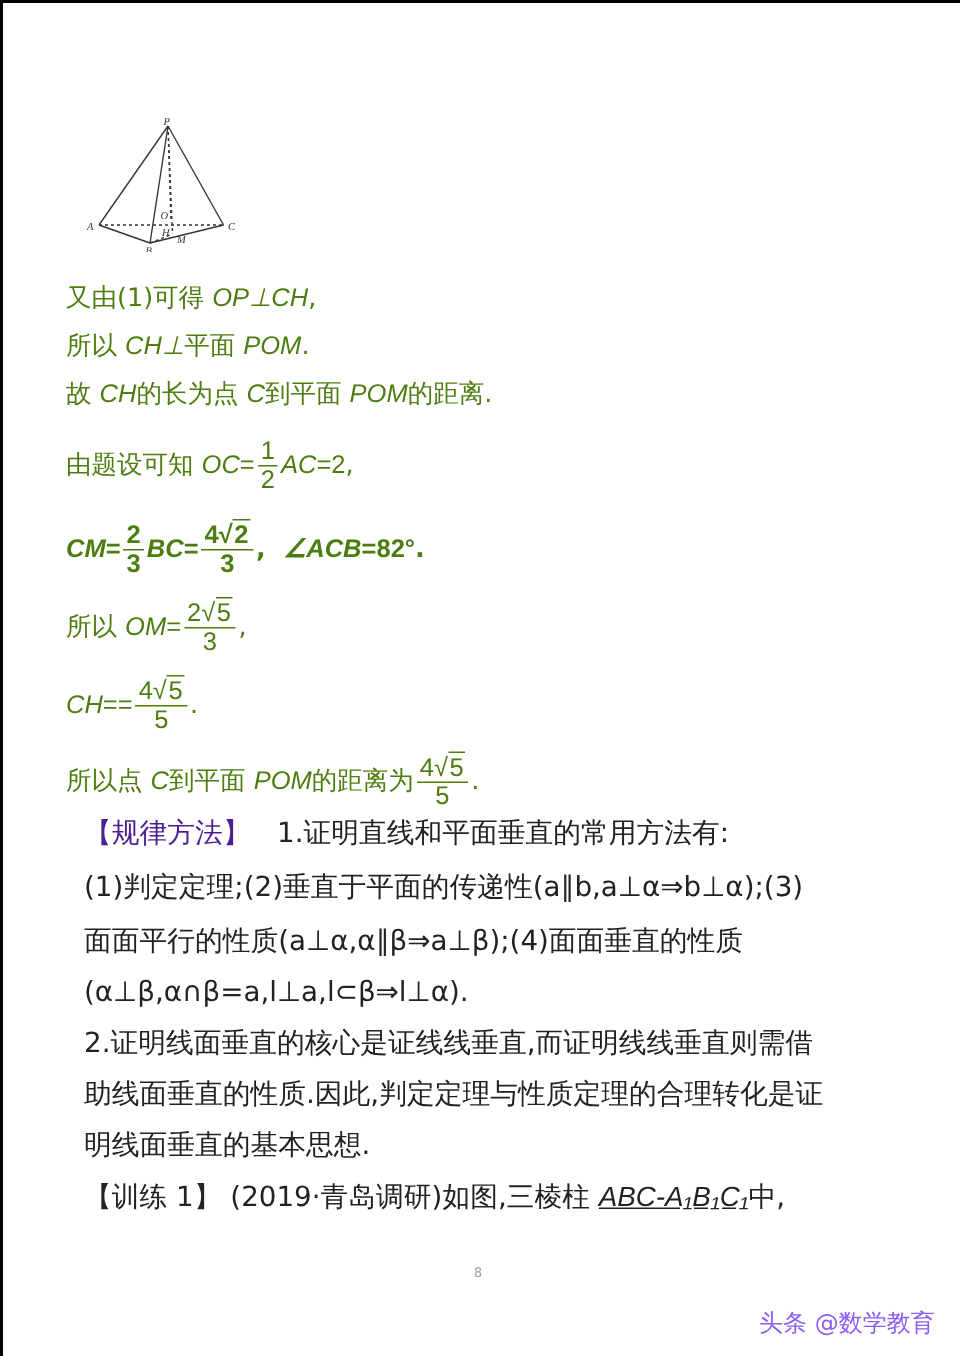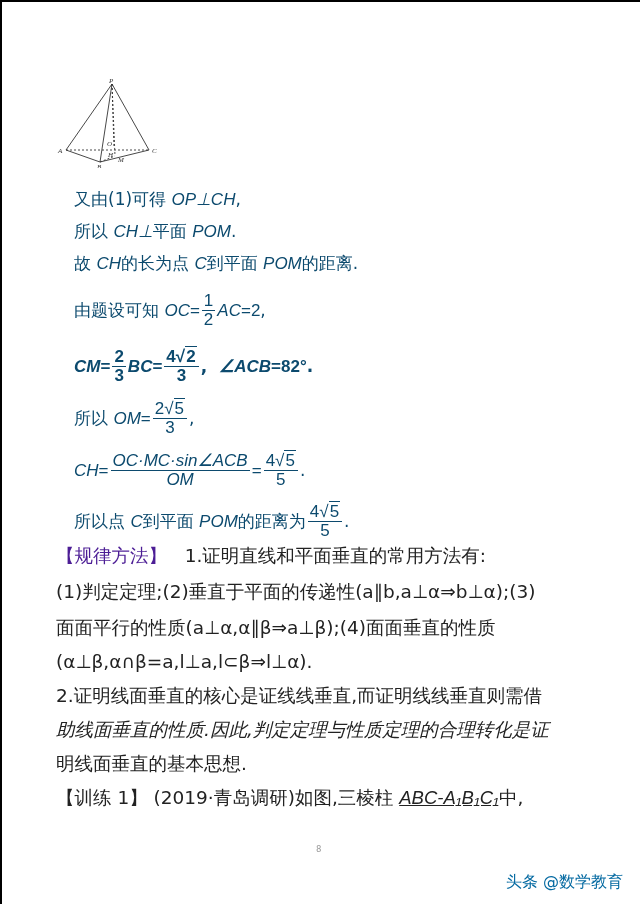--- a/index.html
+++ b/index.html
@@ -3,34 +3,34 @@
 <meta charset="utf-8">
 <style>
   html, body { margin:0; padding:0; }
   body {
     width:640px; height:904px; overflow:hidden; background:#ffffff;
     font-family:"DejaVu Sans", sans-serif; position:relative;
   }
   .frame-top { position:absolute; left:0; top:0; width:640px; height:2px; background:#000; }
   .frame-left { position:absolute; left:0; top:0; width:2px; height:904px; background:#000; }
   .diagram { position:absolute; left:56px; top:76px; width:110px; height:92px; }
-  .line { position:absolute; left:74px; white-space:nowrap; font-size:17px; color:#0c4a6e; line-height:22px; }
+  .line { position:absolute; left:44px; white-space:nowrap; font-size:17px; color:#4d7c0f; line-height:22px; }
   .line .m { font-family:"Liberation Sans", sans-serif; font-style:italic; }
   .line .up { font-family:"Liberation Sans", sans-serif; font-style:normal; }
   .frac { display:inline-flex; flex-direction:column; align-items:center; vertical-align:middle; margin:0 2px; line-height:18px; }
   .frac .num { border-bottom:1.4px solid currentColor; padding:0 2px; font-family:"Liberation Sans", sans-serif; }
   .frac .den { padding:0 2px; font-family:"Liberation Sans", sans-serif; }
   .frac .num.m, .frac .den.m { font-style:italic; }
   .sqrt { display:inline-block; }
   .sqrt .rad { border-top:1.3px solid currentColor; padding:0 1px; }
   .black { position:absolute; left:56px; white-space:nowrap; font-size:18.5px; color:#222; line-height:24px; font-family:"DejaVu Sans", sans-serif; }
   .blue { color:#4c1d95; font-family:"DejaVu Serif", serif; }
   .ital { font-family:"Liberation Sans", sans-serif; font-style:italic;text-decoration:underline; }
   .pagenum { position:absolute; left:316px; top:844px; font-size:9px; color:#999; font-family:"DejaVu Sans Mono", monospace; }
-  .watermark { position:absolute; left:506px; top:872px; font-size:16px; color:#0369a1; text-shadow:0 0 2px #fff, 0 0 1px #fff; white-space:nowrap; }
+  .watermark { position:absolute; left:506px; top:872px; font-size:16px; color:#8b5cf6; text-shadow:0 0 2px #fff, 0 0 1px #fff; white-space:nowrap; }
 </style>
 </head>
 <body>
 
 <div class="frame-top"></div>
 <div class="frame-left"></div>
 
 <svg class="diagram" viewBox="0 0 110 92">
   <g stroke="#333" stroke-width="0.9" fill="none">
     <line x1="56" y1="8" x2="10" y2="74"></line>
@@ -84,44 +84,41 @@
 </div>
 
 <div class="line" style="top:400px;">
   <span>所以 </span><span class="m">OM</span><span class="up">=</span><span class="frac">
       <span class="num"><span>2</span><span class="sqrt">√<span class="rad">5</span></span></span>
       <span class="den">3</span>
     </span><span>,</span>
 </div>
 
 <div class="line" style="top:452px;">
-  <span class="m">CH</span><span class="up">=</span><span class="frac">
-      <span class="num m">OC·MC·sin∠ACB</span>
-      <span class="den m">OM</span>
-    </span><span class="up">=</span><span class="frac">
+  <span class="m">CH</span><span class="up">=</span><span class="up">=</span><span class="frac">
       <span class="num"><span>4</span><span class="sqrt">√<span class="rad">5</span></span></span>
       <span class="den">5</span>
     </span><span>.</span>
 </div>
 
 <div class="line" style="top:503px;">
   <span>所以点 </span><span class="m">C</span><span>到平面 </span><span class="m">POM</span><span>的距离为</span><span class="frac">
       <span class="num"><span>4</span><span class="sqrt">√<span class="rad">5</span></span></span>
       <span class="den">5</span>
     </span><span>.</span>
 </div>
 
 <div class="black" style="top:544px;">
   <span class="blue">【规律方法】</span>&nbsp;&nbsp;&nbsp;<span>1.证明直线和平面垂直的常用方法有:</span>
 </div>
 <div class="black" style="top:580px;">(1)判定定理;(2)垂直于平面的传递性(a∥b,a⊥α⇒b⊥α);(3)</div>
 <div class="black" style="top:616px;">面面平行的性质(a⊥α,α∥β⇒a⊥β);(4)面面垂直的性质</div>
 <div class="black" style="top:650px;">(α⊥β,α∩β=a,l⊥a,l⊂β⇒l⊥α).</div>
 <div class="black" style="top:684px;">2.证明线面垂直的核心是证线线垂直,而证明线线垂直则需借</div>
-<div class="black" style="top:718px;font-style:italic;">助线面垂直的性质.因此,判定定理与性质定理的合理转化是证</div>
+<div class="black" style="top:718px;">助线面垂直的性质.因此,判定定理与性质定理的合理转化是证</div>
 <div class="black" style="top:752px;">明线面垂直的基本思想.</div>
 
 <div class="black" style="top:786px;">
   <span>【训练 1】</span><span> (2019·青岛调研)如图,三棱柱 </span><span class="ital">ABC-A₁B₁C₁</span><span>中,</span>
 </div>
 
 <div class="pagenum">8</div>
 <div class="watermark">头条 @数学教育</div>
 
 </body></html>

